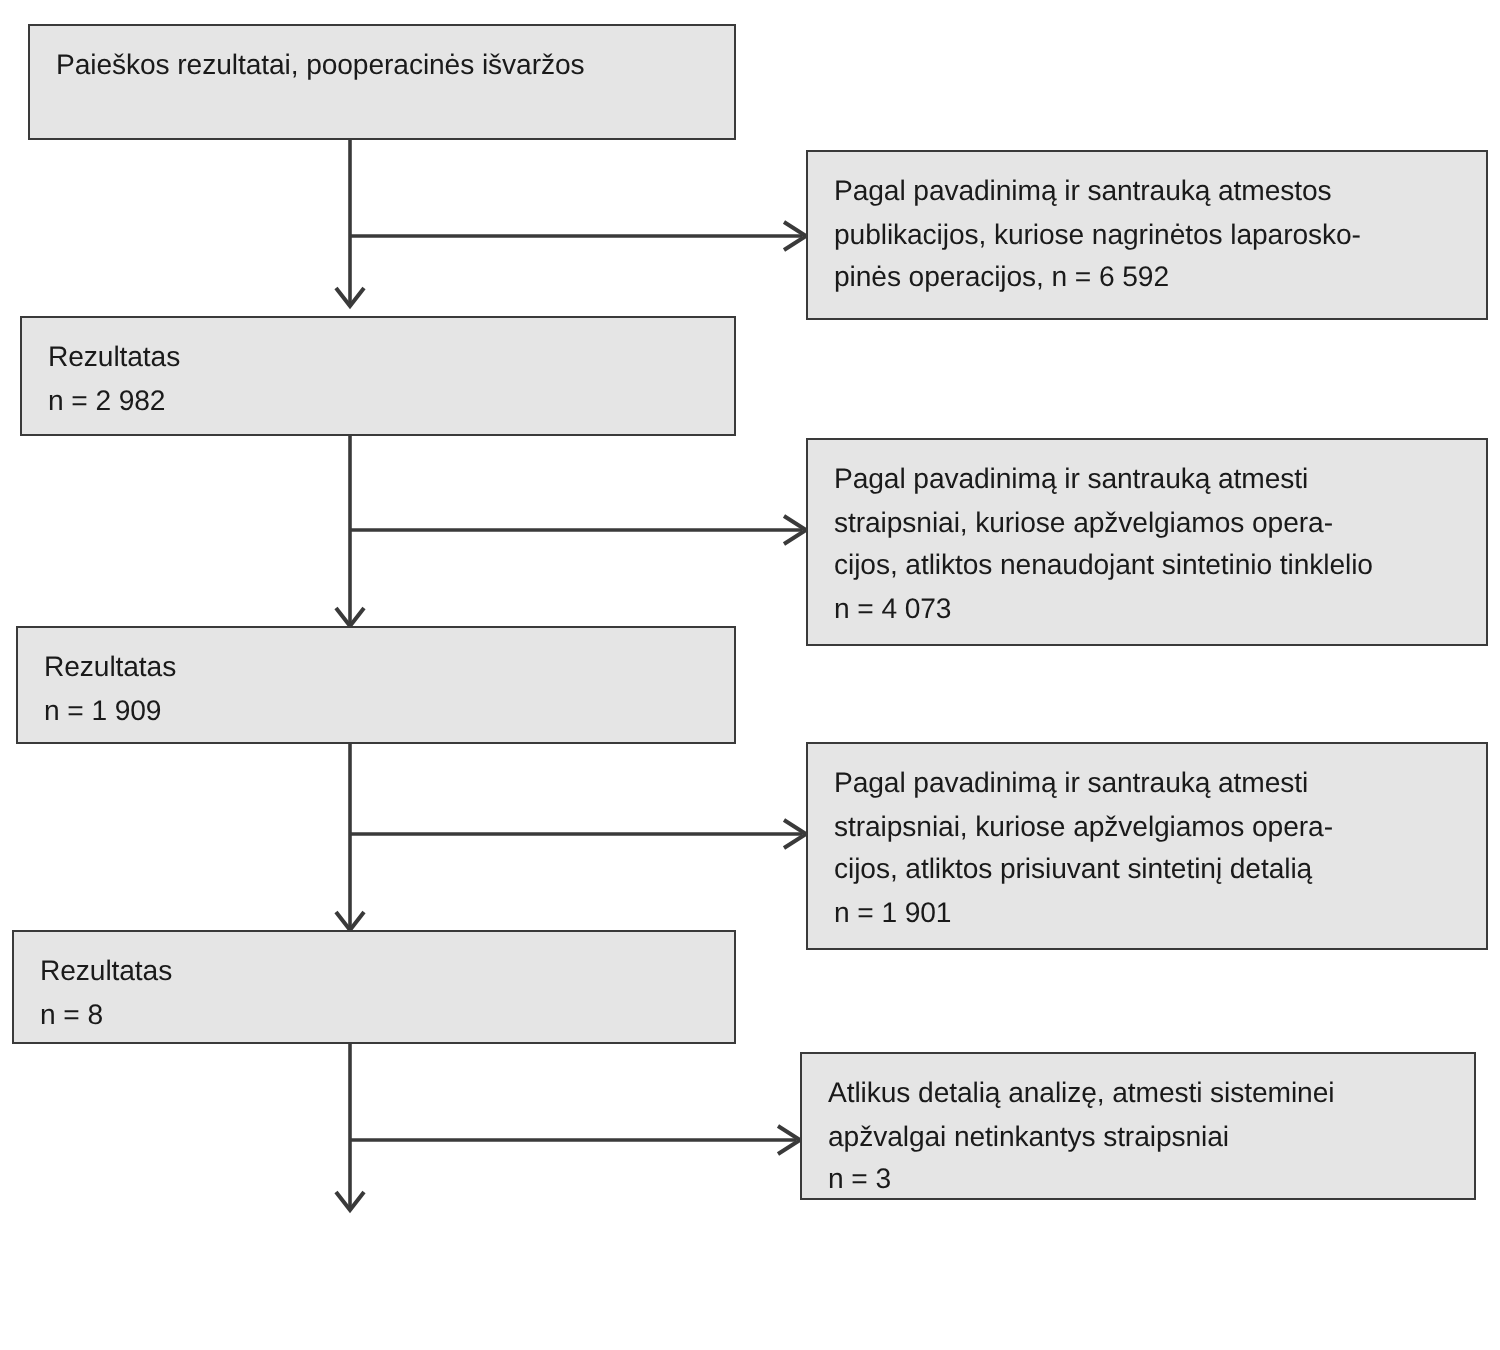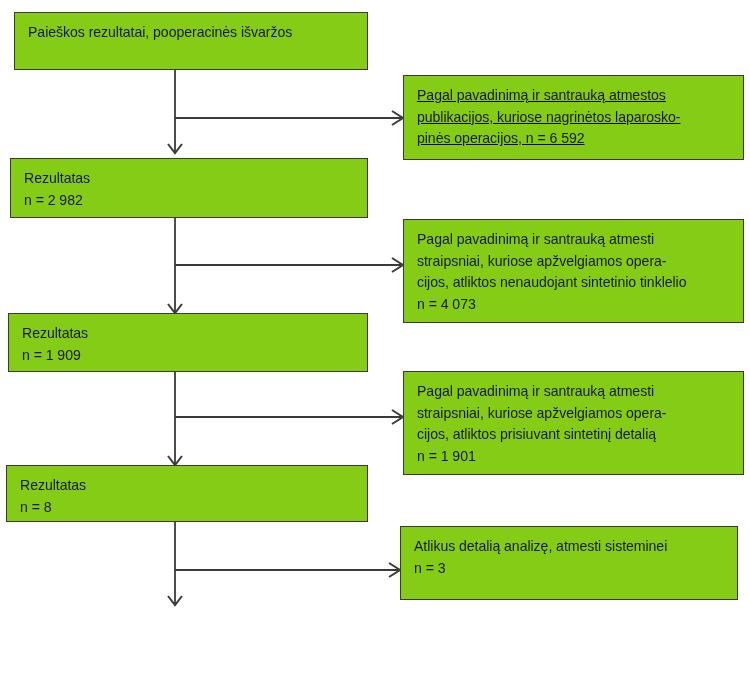--- a/index.html
+++ b/index.html
@@ -11,21 +11,21 @@
     position: relative;
     width: 750px;
     height: 675px;
     background: #ffffff;
     font-family: "Liberation Sans", sans-serif;
     overflow: hidden;
   }
   .box {
     position: absolute;
     box-sizing: border-box;
-    background: #84cc16;
+    background: #e5e5e5;
     border: 1.6px solid #3a3a3a;
     padding: 9px 0 0 13px;
   }
   .box .line {
     display: block;
     font-size: 14.1px;
     line-height: 21.5px;
     color: #1a1a1a;
     white-space: pre;
     letter-spacing: -0.05px;
@@ -87,21 +87,21 @@
     <span class="line">Rezultatas</span>
     <span class="line">n = 1 909</span>
   </div>
 
   <div class="box" style="left:6px; top:465px; width:362px; height:57px;">
     <span class="line">Rezultatas</span>
     <span class="line">n = 8</span>
   </div>
 
 
-  <div class="box" style="left:403px; top:75px; width:341px; height:85px;text-decoration:underline;">
+  <div class="box" style="left:403px; top:75px; width:341px; height:85px;">
     <span class="line">Pagal pavadinimą ir santrauką atmestos</span>
     <span class="line">publikacijos, kuriose nagrinėtos laparosko-</span>
     <span class="line">pinės operacijos, n = 6 592</span>
   </div>
 
   <div class="box" style="left:403px; top:219px; width:341px; height:104px;">
     <span class="line">Pagal pavadinimą ir santrauką atmesti</span>
     <span class="line">straipsniai, kuriose apžvelgiamos opera-</span>
     <span class="line">cijos, atliktos nenaudojant sintetinio tinklelio</span>
     <span class="line">n = 4 073</span>
@@ -109,16 +109,17 @@
 
   <div class="box" style="left:403px; top:371px; width:341px; height:104px;">
     <span class="line">Pagal pavadinimą ir santrauką atmesti</span>
     <span class="line">straipsniai, kuriose apžvelgiamos opera-</span>
     <span class="line">cijos, atliktos prisiuvant sintetinį detalią</span>
     <span class="line">n = 1 901</span>
   </div>
 
   <div class="box" style="left:400px; top:526px; width:338px; height:74px;">
     <span class="line">Atlikus detalią analizę, atmesti sisteminei</span>
+    <span class="line">apžvalgai netinkantys straipsniai</span>
     <span class="line">n = 3</span>
   </div>
 
 </div>
 
 </body></html>

